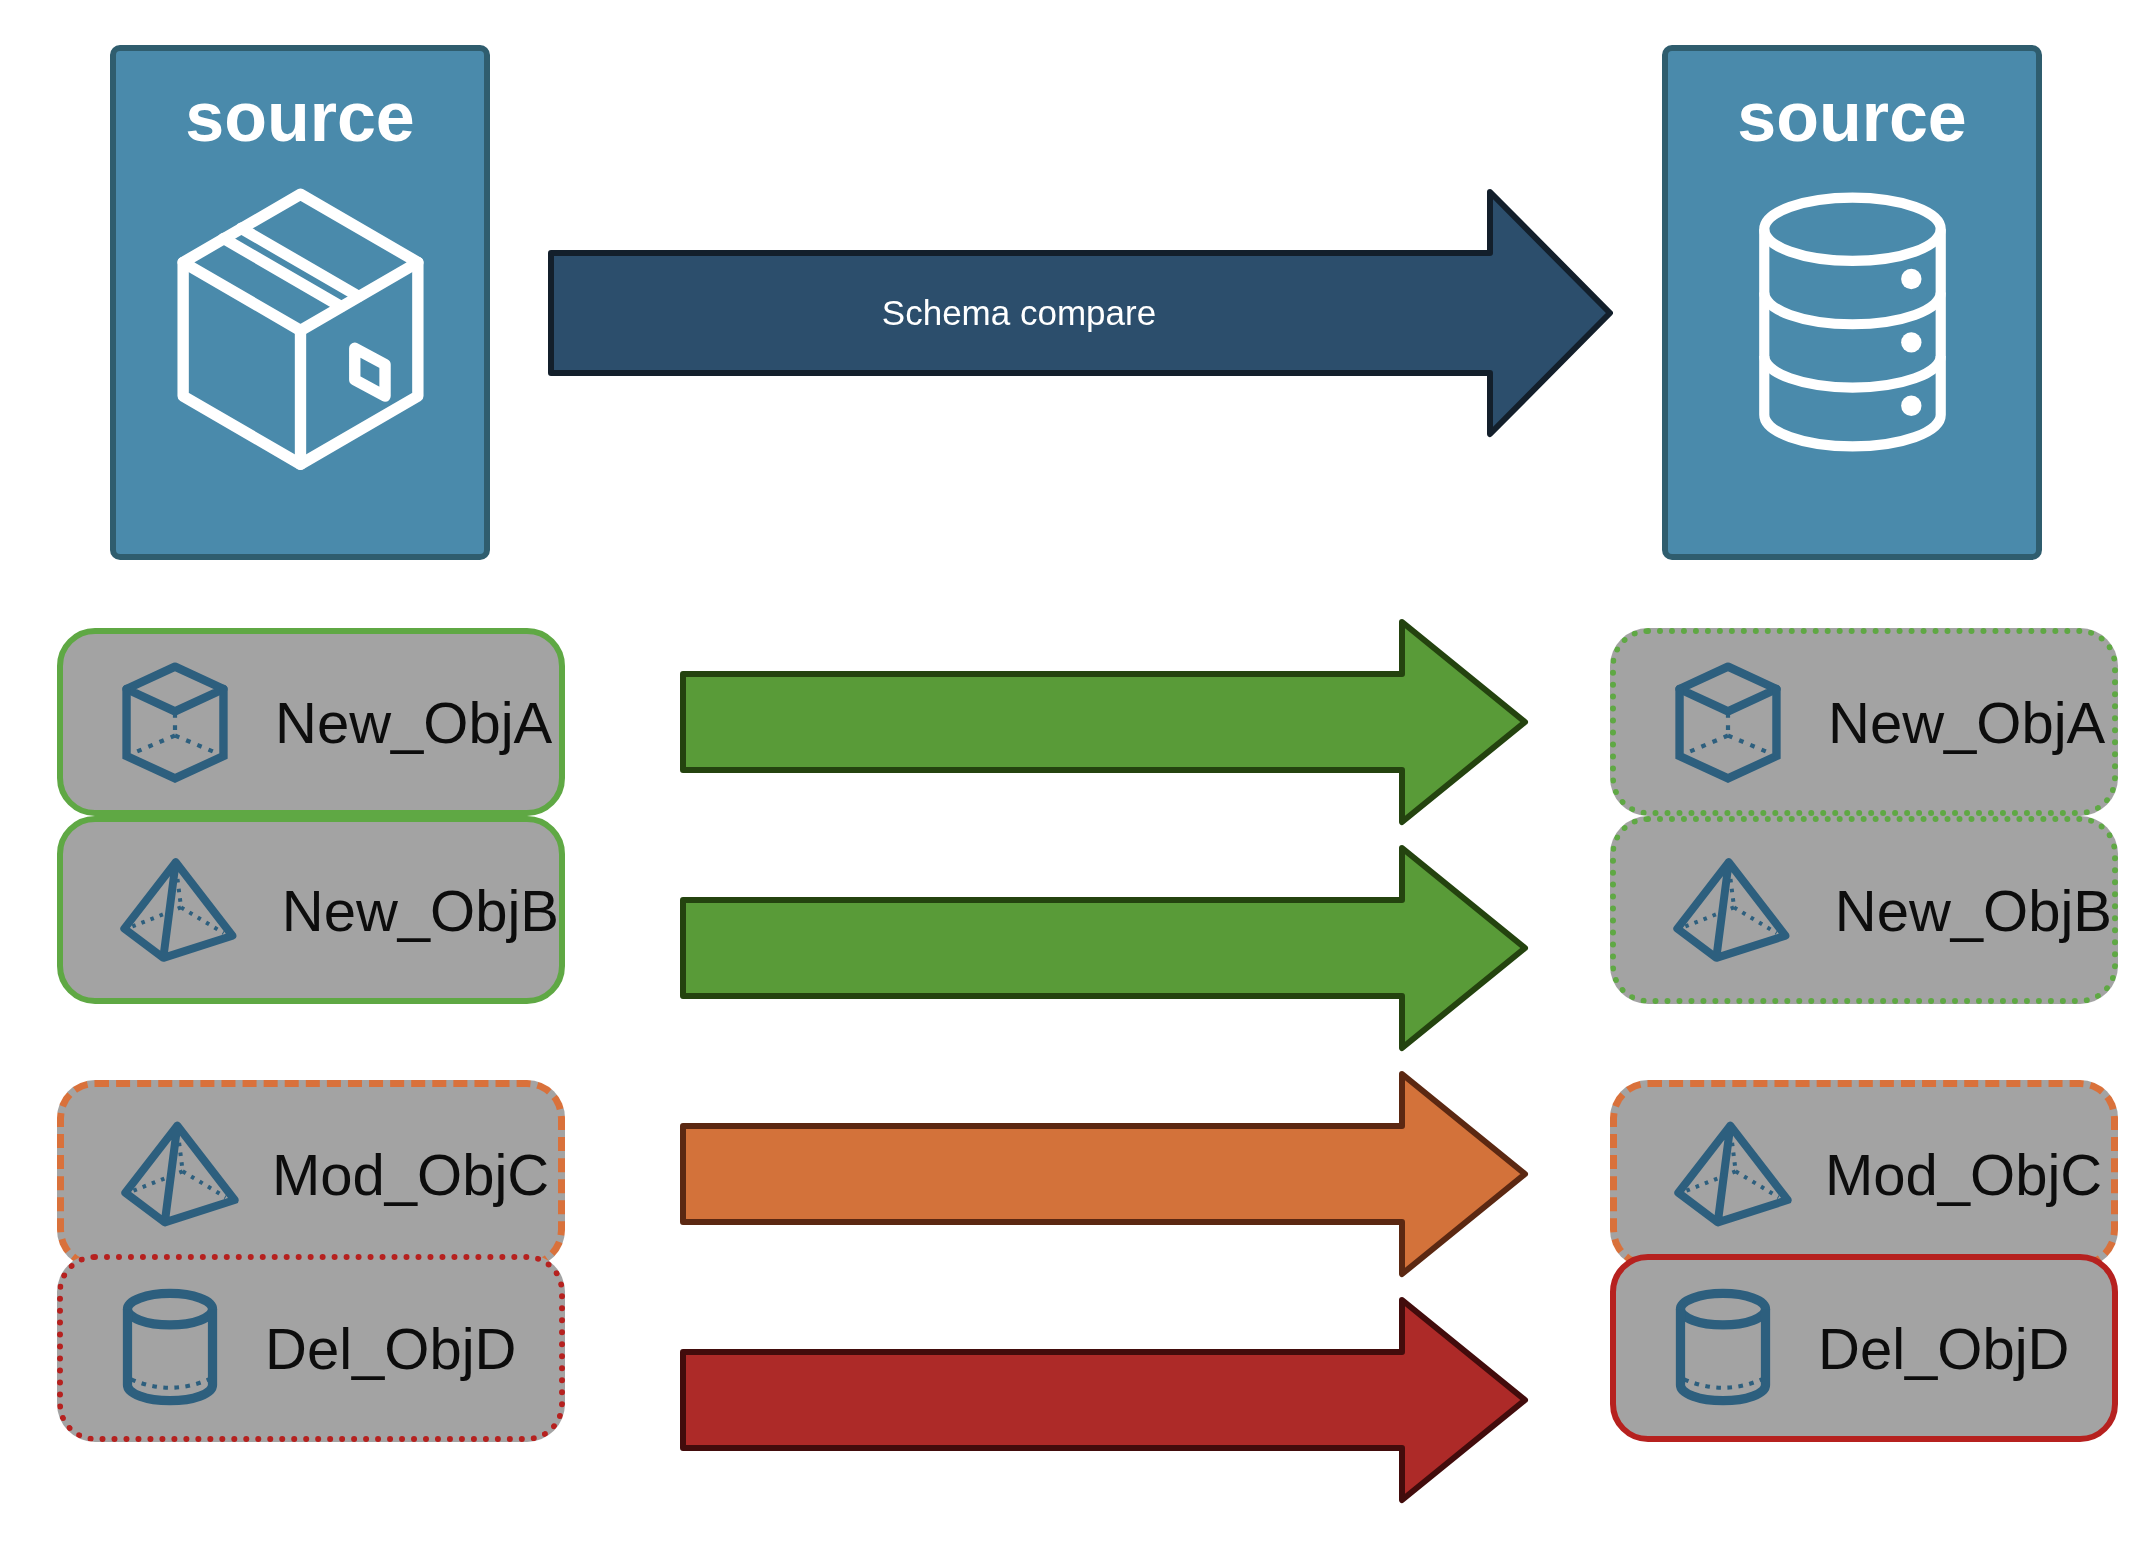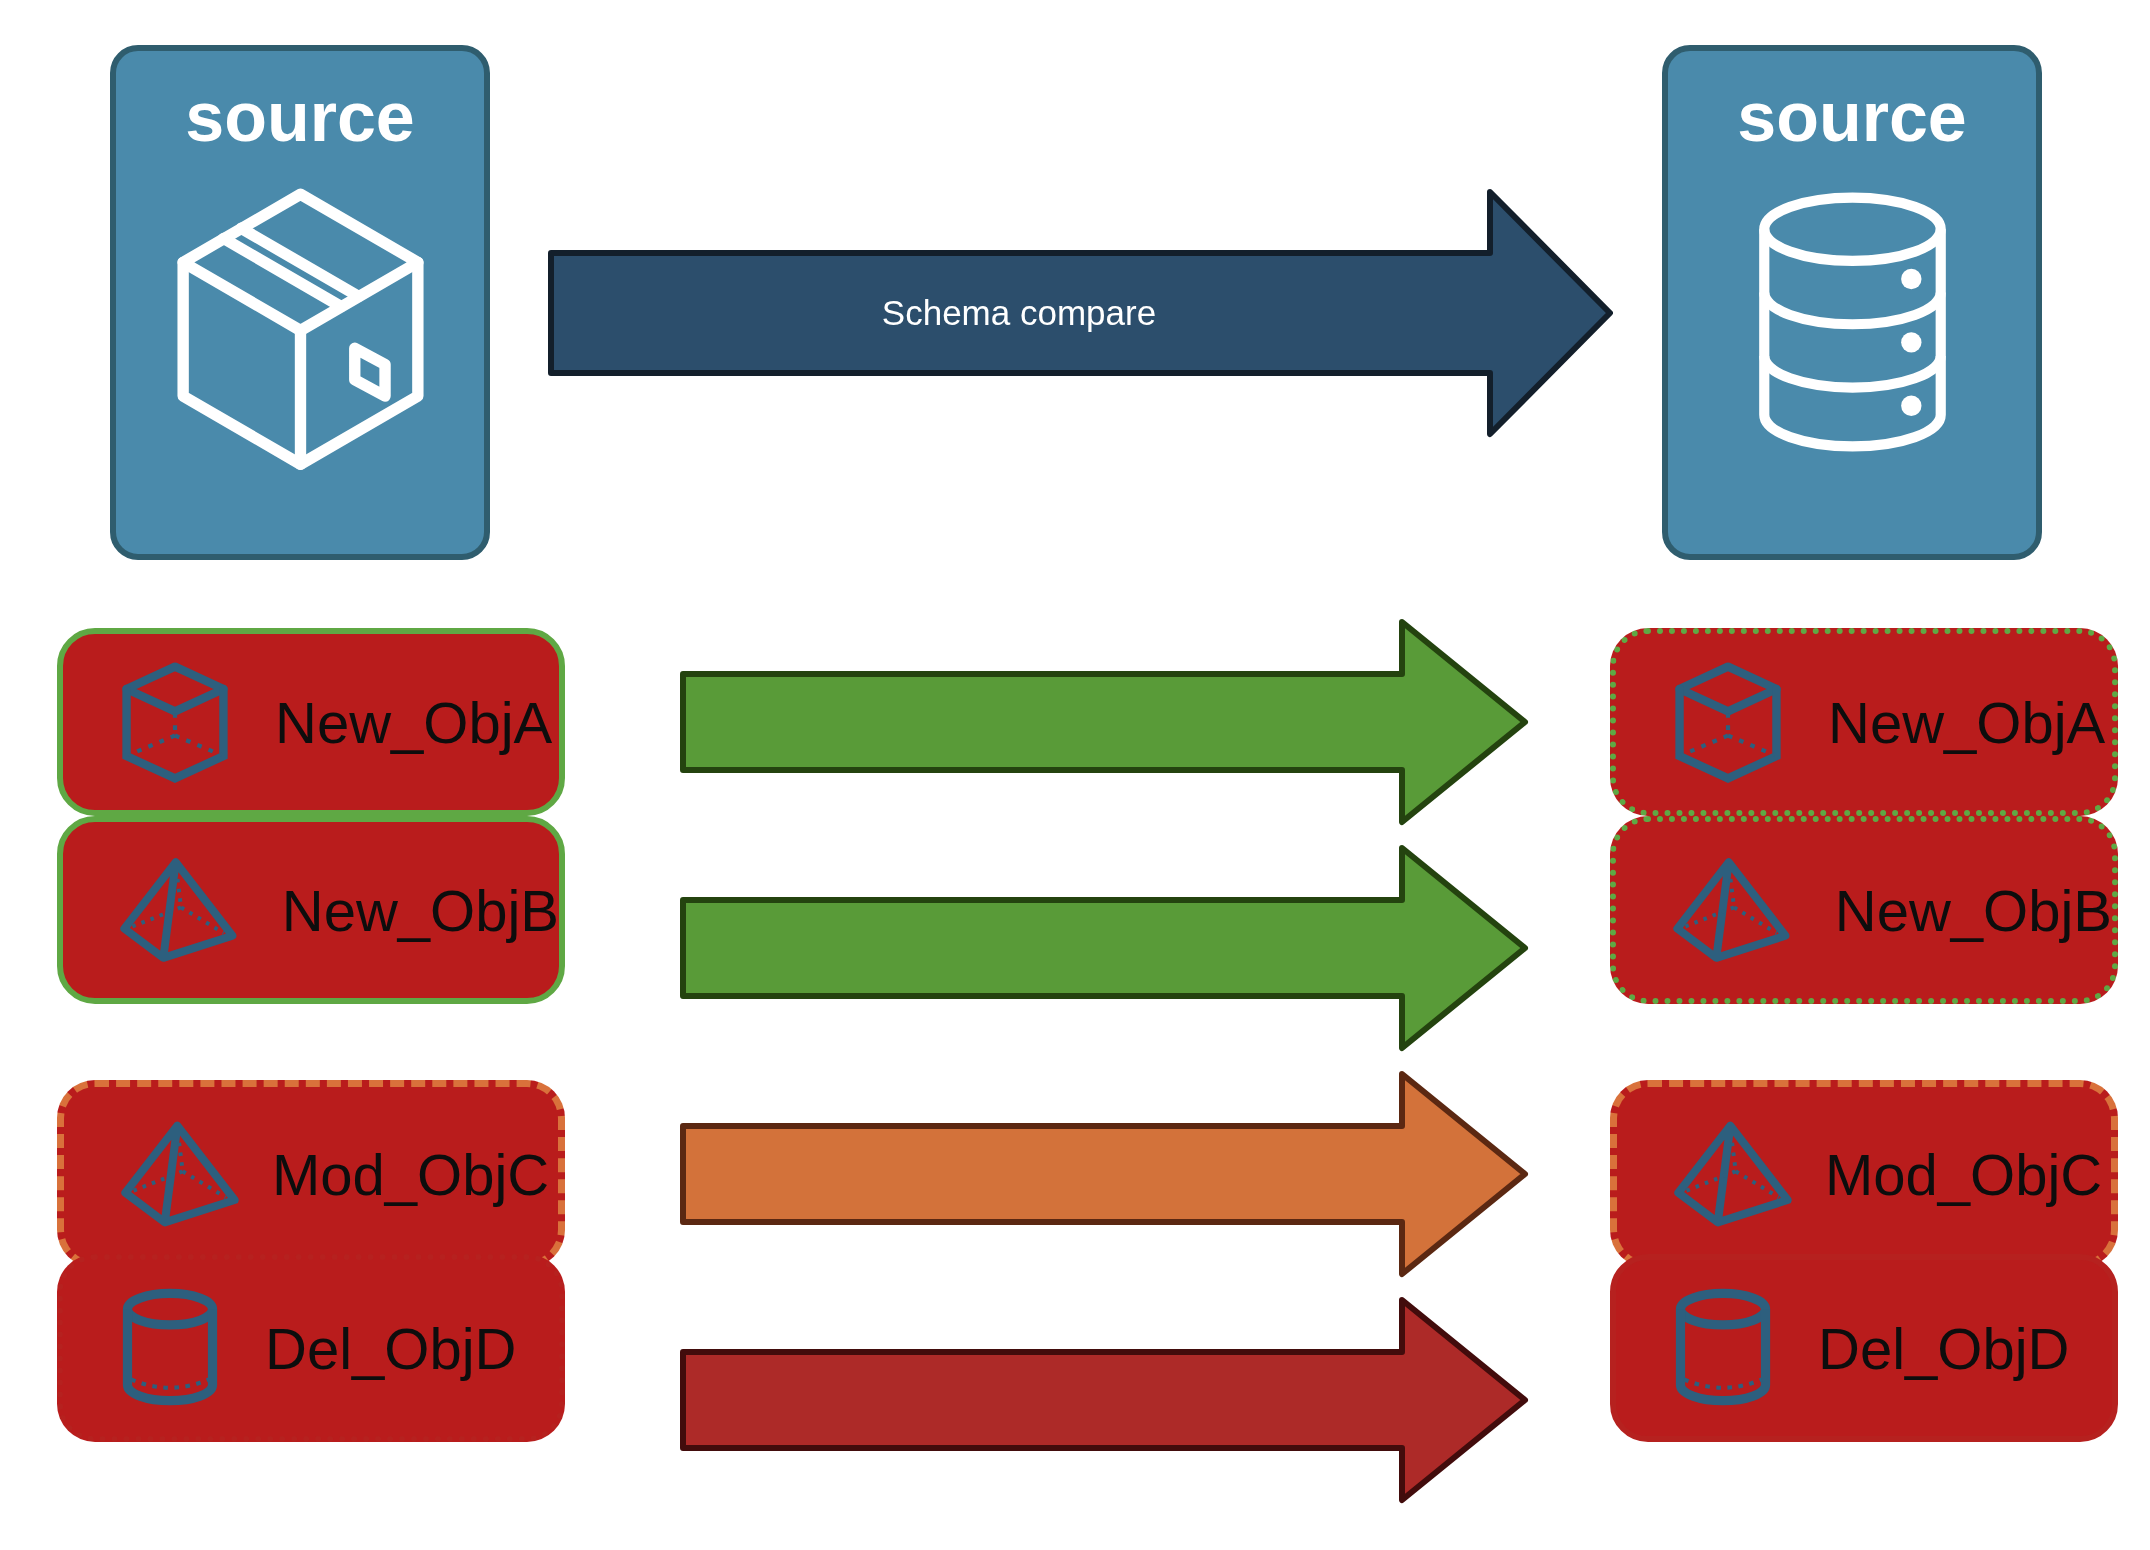--- a/index.html
+++ b/index.html
@@ -3,39 +3,39 @@
 <meta charset="utf-8">
 <style>
   html,body{margin:0;padding:0;background:#ffffff;}
   .canvas{
     position:relative;width:2150px;height:1550px;background:#ffffff;overflow:hidden;
     font-family:"Liberation Sans",sans-serif;
   }
   
   .card{
     position:absolute;top:45px;width:380px;height:515px;
-    background:#4A8AAB;border:6px solid #2F5D6E;border-radius:28px;
+    background:#4A8AAB;border:6px solid #2F5D6E;border-radius:10px;
     box-sizing:border-box;display:flex;flex-direction:column;align-items:center;
   }
   .card.source{left:110px;}
   .card.target{left:1662px;}
   .card-label{
     margin-top:28px;color:#ffffff;font-size:70px;font-weight:bold;line-height:1.1;
   }
   .card-icon{margin-top:28px;}
   
   .schema-arrow{position:absolute;left:548px;top:188px;width:1065px;height:250px;}
   .schema-arrow-label{
     position:absolute;left:548px;top:253px;width:942px;height:120px;
     display:flex;align-items:center;justify-content:center;
     color:#ffffff;font-size:35px;
   }
   
   .obj-box{
-    position:absolute;height:188px;width:508px;border-radius:38px;background:#b91c1c;
+    position:absolute;height:188px;width:508px;border-radius:38px;background:#a3a3a3;
     box-sizing:border-box;display:flex;align-items:center;gap:44px;padding-left:56px;
   }
   .obj-box.src{left:57px;}
   .obj-box.tgt{left:1610px;}
   .r0{top:628px;} .r1{top:816px;} .r2{top:1080px;} .r3{top:1254px;}
   .b-green-solid {border:6px solid #5FA844;}
   .b-green-dotted{border:6px dotted #5FA844;}
   .b-orange-dashed{border:7px dashed #D9713B;gap:32px;}
   .b-red-dotted {border:6px dotted #B6211F;}
   .b-red-solid  {border:6px solid #B6211F;}

